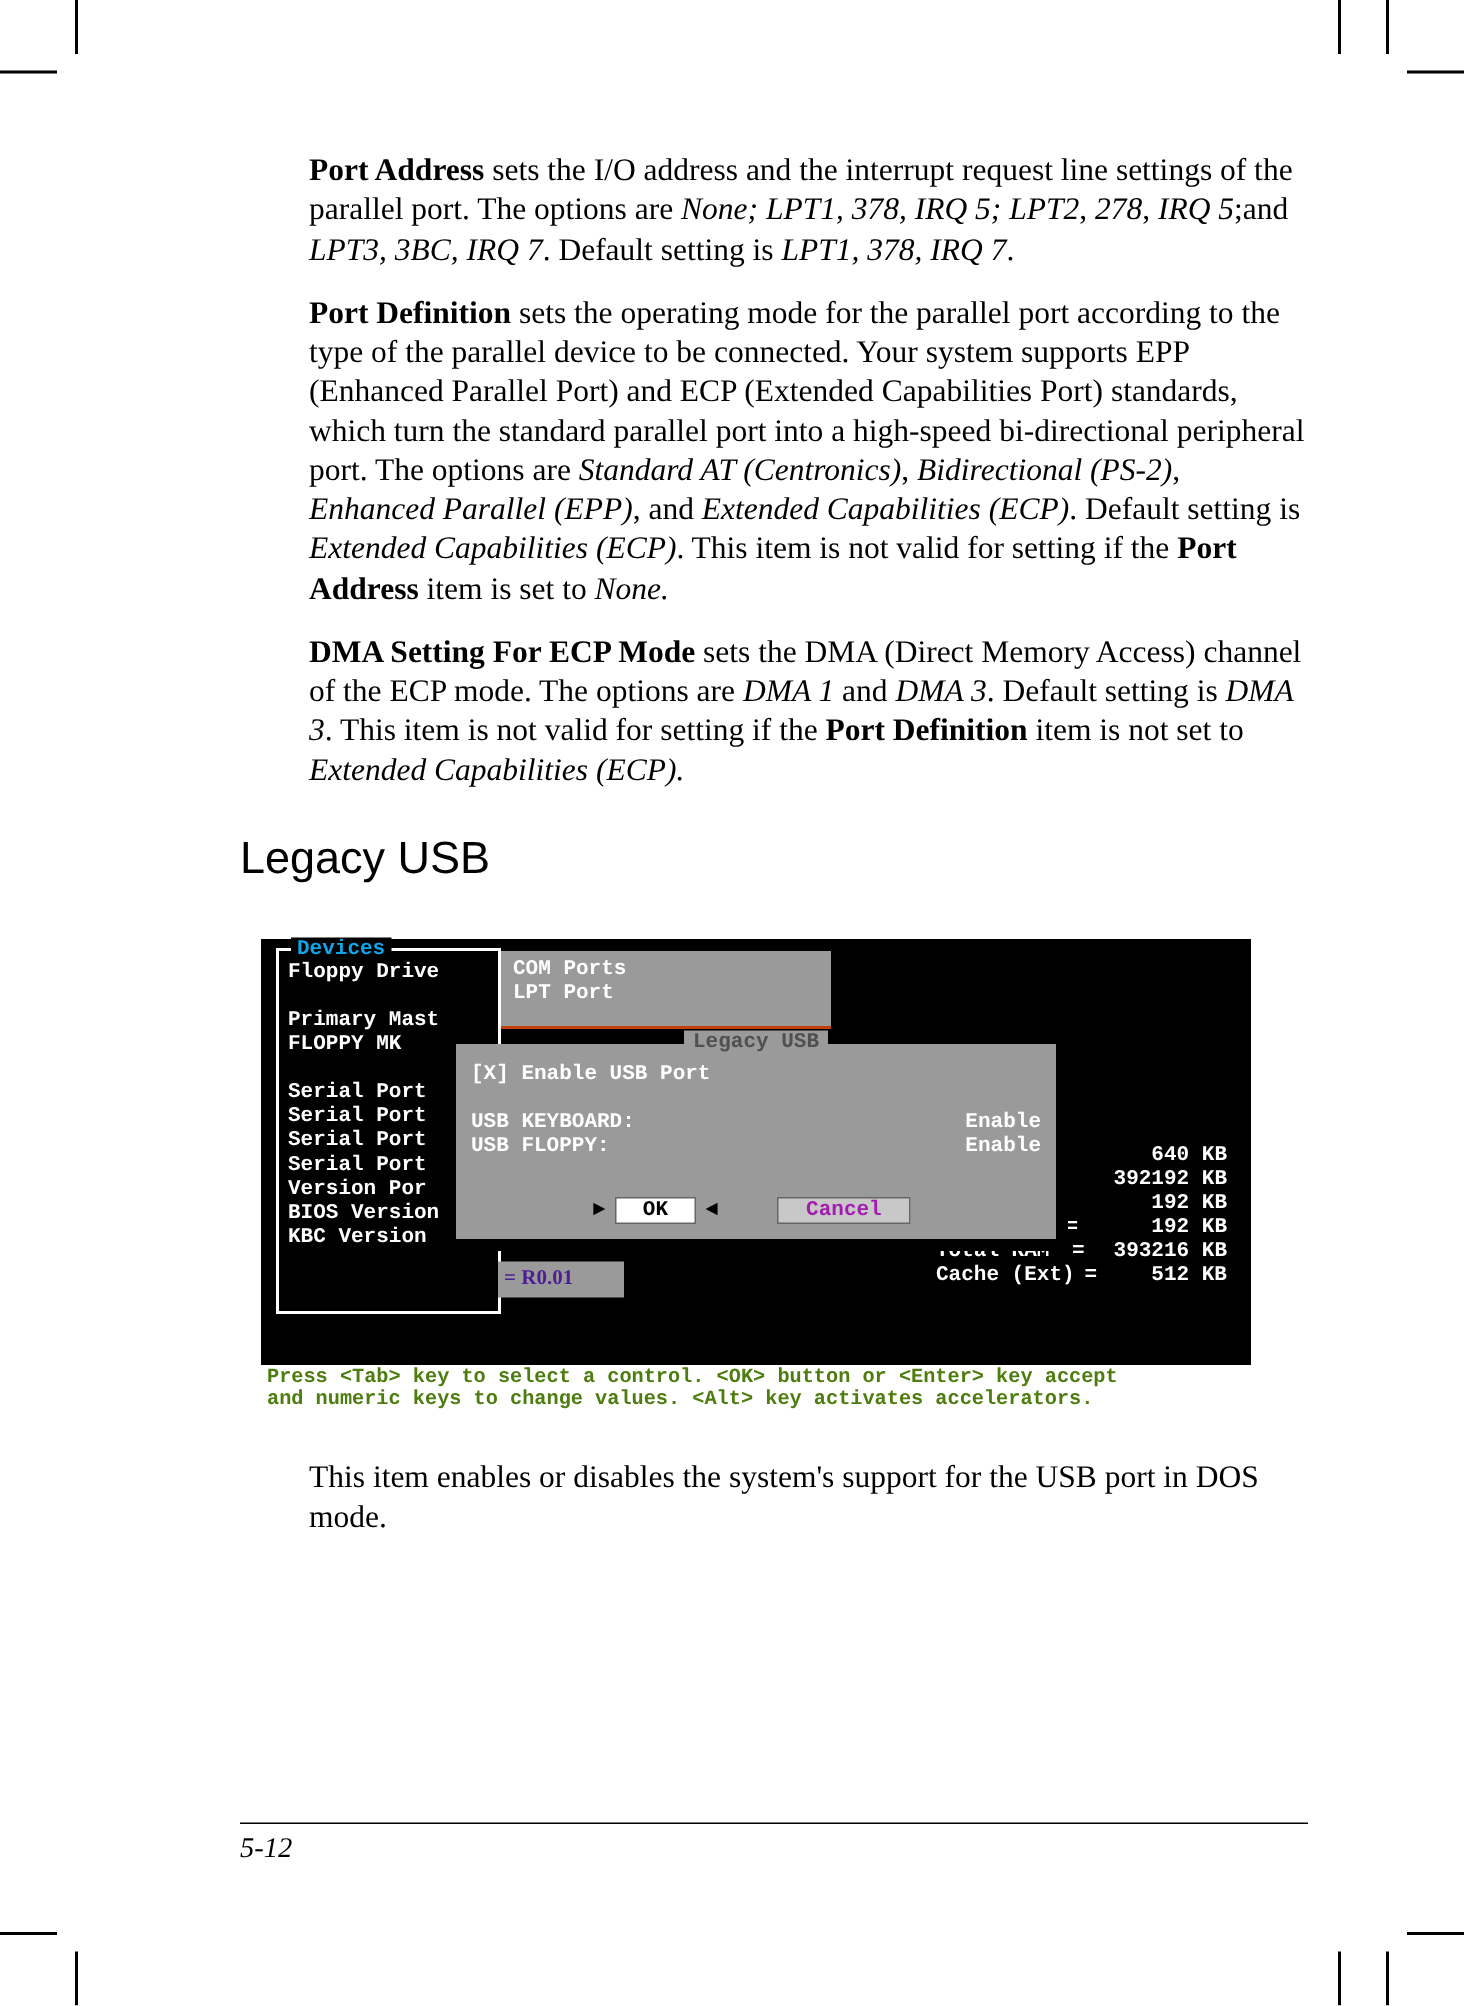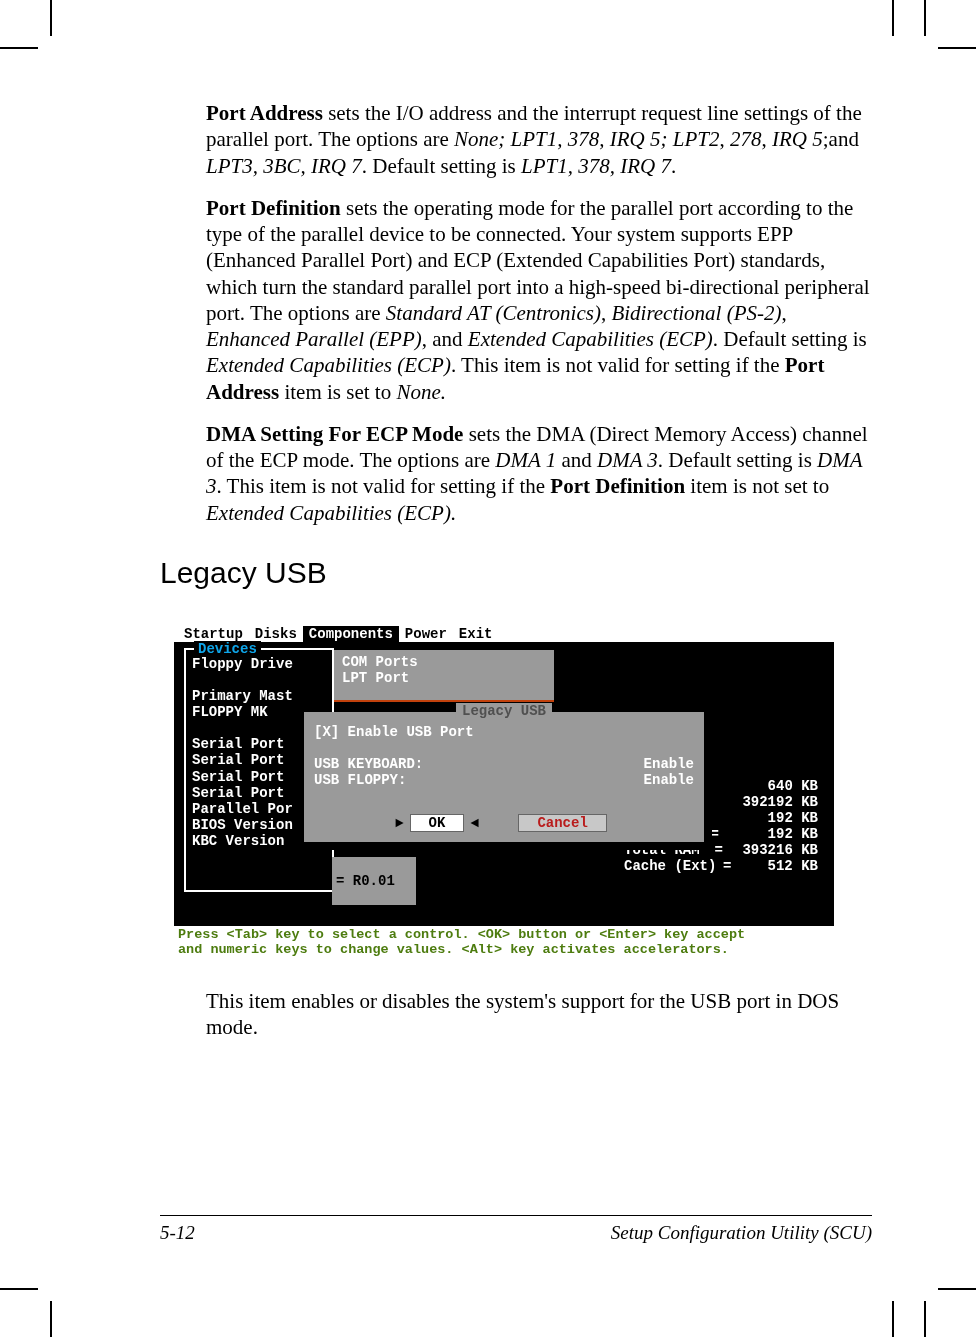--- a/index.html
+++ b/index.html
@@ -121,21 +121,21 @@
     position: absolute; top: -9px; left: 50%; transform: translateX(-50%);
     background: #9a9a9a; padding: 0 6px; color:#505050;
   }
   .dialog-shadow {
     position:absolute; top:78px; left:138px; width:400px; height:130px; background:#000; z-index:1;
   }
 
   .btn {
     display: inline-block;
     background: #c8c8c8;
-    color: #b91c1c;
+    color: #a21caf;
     padding: 0 18px;
     border: 1px solid #666;
     margin: 0 6px;
   }
   .btn.focus {
     background: #fff;
     color: #000;
   }
   .btn-row {
     position: absolute;
@@ -193,39 +193,36 @@
     <p class="body-text"><b>Port Address</b>  sets the I/O address and the interrupt request line settings of the parallel port. The options are <i>None; LPT1, 378, IRQ 5; LPT2</i>, <i>278</i>, <i>IRQ 5</i>;and <i>LPT3, 3BC, IRQ 7</i>. Default setting is <i>LPT1, 378, IRQ 7</i>.</p>
     <p class="body-text"><b>Port Definition</b>  sets the operating mode for the parallel port according to the type of the parallel device to be connected. Your system supports EPP (Enhanced Parallel Port) and ECP (Extended Capabilities Port) standards, which turn the standard parallel port into a high-speed bi-directional peripheral port. The options are <i>Standard AT (Centronics)</i>, <i>Bidirectional (PS-2)</i>, <i>Enhanced Parallel (EPP)</i>, and <i>Extended Capabilities (ECP)</i>. Default setting is <i>Extended Capabilities (ECP)</i>. This item is not valid for setting if the <b>Port Address</b> item is set to <i>None.</i></p>
     <p class="body-text"><b>DMA Setting For ECP Mode</b>  sets the DMA (Direct Memory Access) channel of the ECP mode. The options are <i>DMA 1</i> and <i>DMA 3</i>. Default setting is <i>DMA 3</i>. This item is not valid for setting if the <b>Port Definition</b> item is not set to <i>Extended Capabilities (ECP).</i></p>
   </div>
 
   <h2 class="section">Legacy USB</h2>
 
   <div class="bios-wrap">
     <div class="bios">
 
-      <div class="bios-menu">
-        <span>Startup</span><span>Disks</span><span class="sel">Components</span><span>Power</span><span>Exit</span>
-      </div>
 
       <div class="bios-body">
 
         <div class="panel devices">
           <span class="title">Devices</span>
           <div style="padding:6px 4px 4px 6px;">
             <div>Floppy Drive</div>
             <div>&nbsp;</div>
             <div>Primary Mast</div>
             <div>  FLOPPY MK</div>
             <div>&nbsp;</div>
             <div>Serial Port</div>
             <div>Serial Port</div>
             <div>Serial Port</div>
             <div>Serial Port</div>
-            <div>Parallel Por</div>
+            <div>Version Por</div>
             <div>BIOS Version</div>
             <div>KBC  Version</div>
           </div>
         </div>
 
         <div class="gray-box submenu">
           <div style="padding:4px 8px;">
             <div>COM Ports</div>
             <div>LPT Port</div>
           </div>
@@ -250,21 +247,21 @@
               <span>Enable</span>
             </div>
           </div>
           <div class="btn-row">
             <span class="btn-arrows">►</span><span class="btn focus">OK</span><span class="btn-arrows">◄</span>
             &nbsp;&nbsp;
             <span class="btn">Cancel</span>
           </div>
         </div>
 
-        <div class="gray-box" style="top:215px; left:158px; width:76px; padding:16px 4px; color:#000000;">= R0.01</div>
+        <div class="gray-box" style="top:215px; left:158px; width:76px; padding:4px 4px; color:#4c1d95;font-family:Liberation Serif, serif;">= R0.01</div>
 
 
         <div class="panel memory" style="border:none;">
           <div style="padding-top:6px;">
             <div class="mem-line">
                 <span></span>
                 <span class="eq">=</span>
                 <span class="val">640 KB</span>
               </div>
             <div class="mem-line">
@@ -305,14 +302,13 @@
   </div>
 
   <div class="indent-block">
     <p class="body-text">This item enables or disables the system's support for the USB port in DOS mode.</p>
   </div>
 
 </div>
 
 <div class="footer">
   <span>5-12</span>
-  <span>Setup Configuration Utility (SCU)</span>
 </div>
 
 </body></html>

